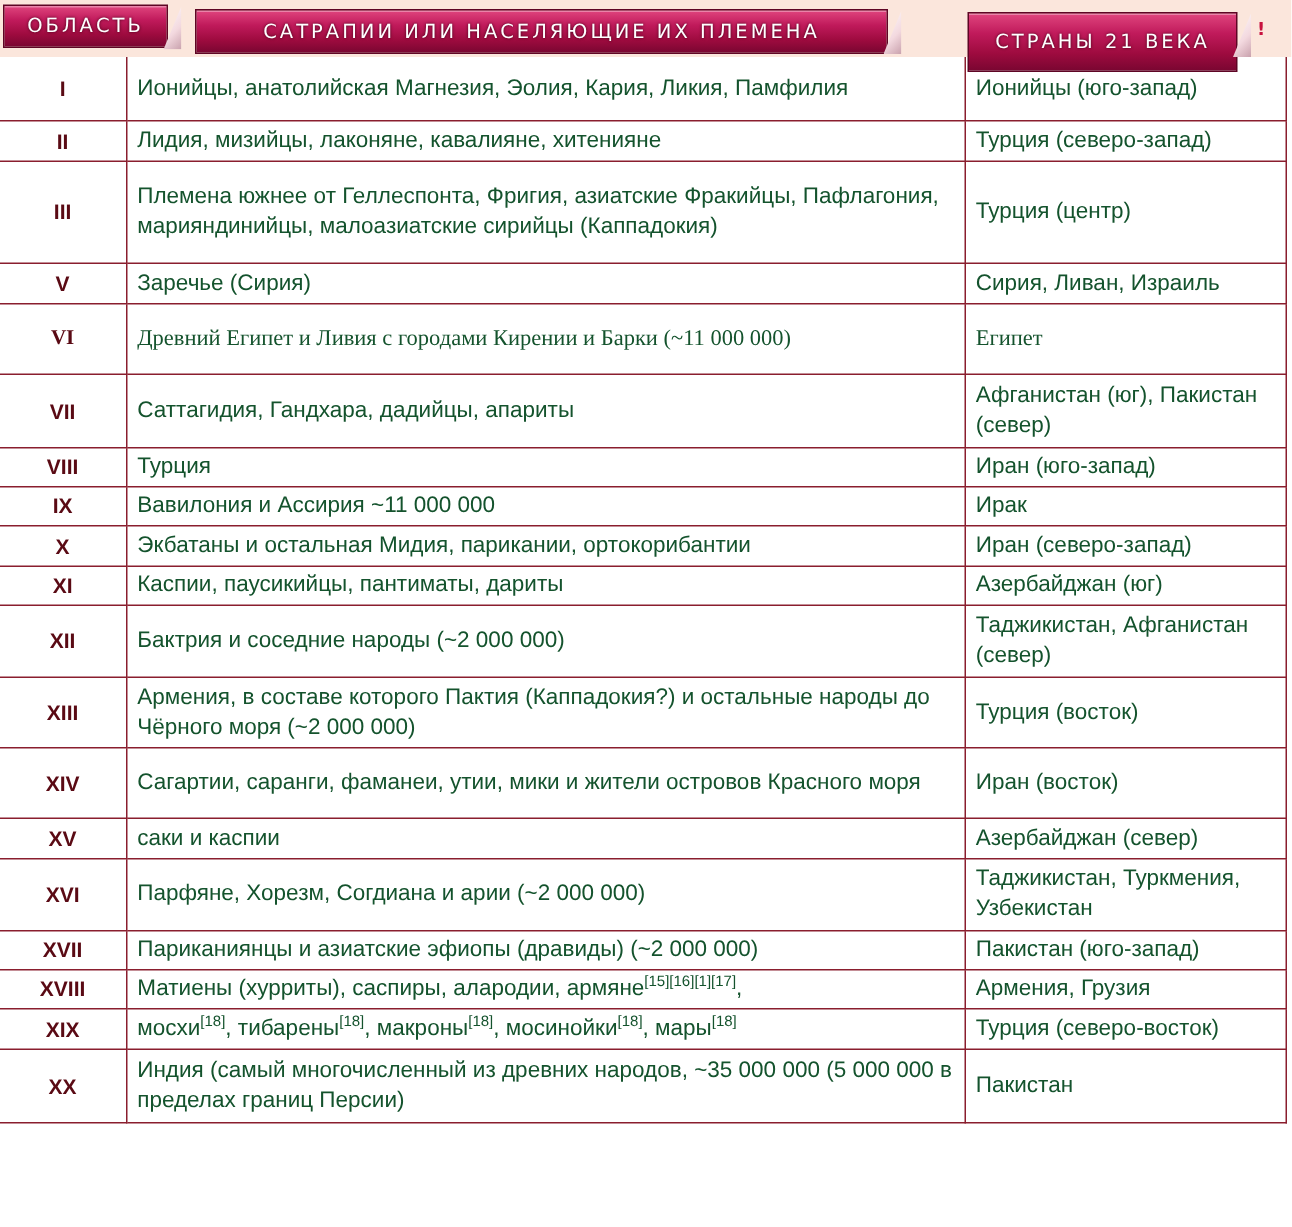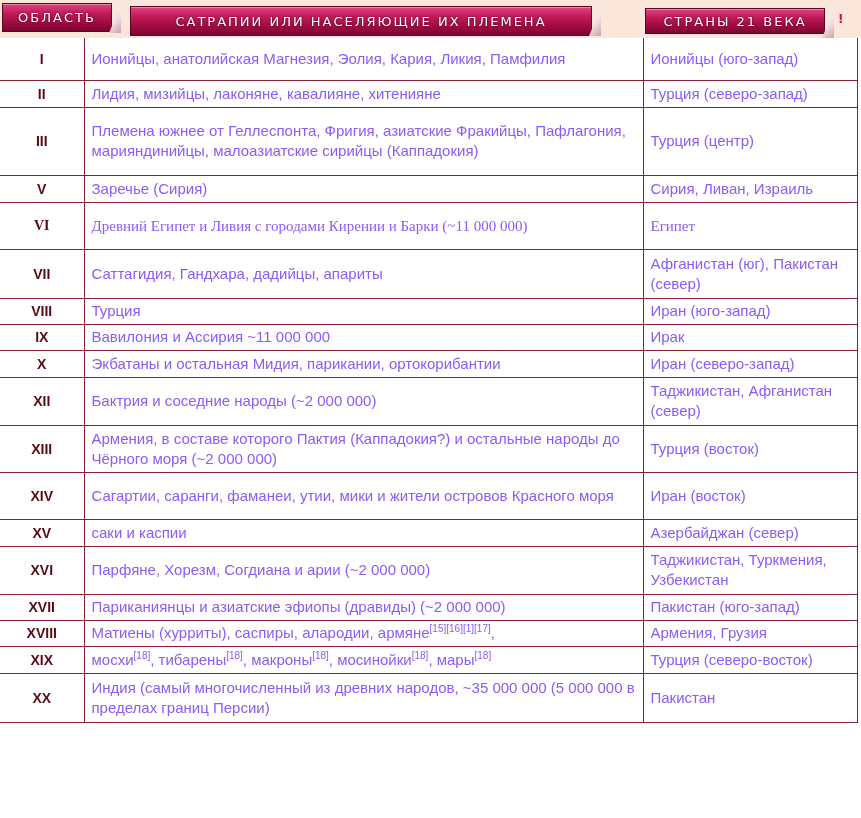--- a/index.html
+++ b/index.html
@@ -11,27 +11,27 @@
          background: linear-gradient(to bottom, #e0457e 0%, #c01a5b 35%, #9e0b3f 70%, #7a0631 100%);
          border: 1px solid #5e0524; box-shadow: inset 0 1px 0 rgba(255,255,255,0.35);
          color: #ffffff; display: flex; align-items: center; justify-content: center;
          font-family: "DejaVu Sans", sans-serif; font-size: 13px; letter-spacing: 2px;
          text-transform: uppercase; text-shadow: 0 0 2px #3a0015; box-sizing: border-box; }
   .hdr .fold { position: absolute; right: -10px; top: 0; width: 12px; height: 29px;
                background: linear-gradient(135deg, #ffffff 0%, #f3d9df 60%, #c9a1ad 100%);
                clip-path: polygon(100% 0, 100% 100%, 0 100%); }
   .hdr-area { left: 2px; width: 110px; }
   .hdr-sat { left: 130px; width: 462px; top: 6px; height: 30px; }
-  .hdr-cty { left: 645px; width: 180px; top: 8px; height: 26px; }
+  .hdr-cty { left: 645px; width: 180px; top: 8px; height: 40px; }
   .bang { position: absolute; left: 838px; top: 12px; color: #c8123f; font-weight: bold;
           font-size: 12px; font-family: "DejaVu Sans", sans-serif; }
 
   table { position: absolute; left: 0; top: 38px; border-collapse: collapse;
           width: 857px; table-layout: fixed; }
-  td { border: 1.5px solid #8a1e2e; color: #8b5cf6; font-size: 15px; line-height: 20px;
+  td { border: 1.5px solid #8a1e2e; color: #14532d; font-size: 15px; line-height: 20px;
        padding: 0 7px; vertical-align: middle; }
   td.num { text-align: center; font-weight: bold; color: #5a0a14; font-size: 14px; padding: 0; }
   td.sat, td.cty { text-align: left; }
   tr:first-child td { border-top: none; }
   td:first-child { border-left: none; }
   sup { font-size: 10px; line-height: 0; }
 </style>
 </head>
 <body>
 
@@ -96,20 +96,25 @@
       <tr style="height: 26px;">
         <td class="num">IX</td>
         <td class="sat"><span>Вавилония и Ассирия ~11 000 000</span></td>
         <td class="cty">Ирак</td>
       </tr>
       <tr style="height: 27px;">
         <td class="num">X</td>
         <td class="sat"><span>Экбатаны и остальная Мидия, парикании, ортокорибантии</span></td>
         <td class="cty">Иран (северо-запад)</td>
       </tr>
+      <tr style="height: 26px;">
+        <td class="num">XI</td>
+        <td class="sat"><span>Каспии, паусикийцы, пантиматы, дариты</span></td>
+        <td class="cty">Азербайджан (юг)</td>
+      </tr>
       <tr style="height: 48px;">
         <td class="num">XII</td>
         <td class="sat"><span>Бактрия и соседние народы (~2 000 000)</span></td>
         <td class="cty">Таджикистан, Афганистан (север)</td>
       </tr>
       <tr style="height: 47px;">
         <td class="num">XIII</td>
         <td class="sat"><span>Армения, в составе которого Пактия (Каппадокия?) и остальные народы до Чёрного моря (~2 000 000)</span></td>
         <td class="cty">Турция (восток)</td>
       </tr>

